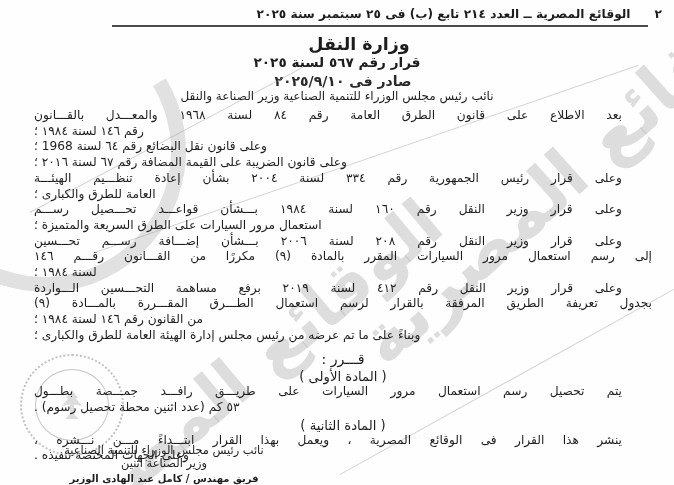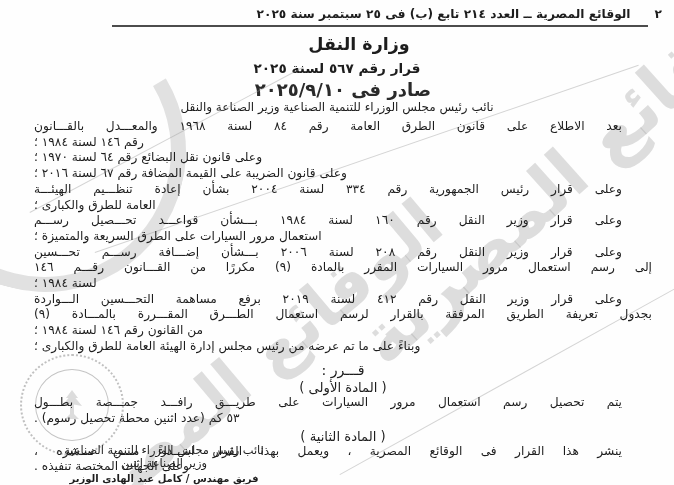--- a/index.html
+++ b/index.html
@@ -9,22 +9,22 @@
     font-family:"DejaVu Sans",sans-serif;color:#1d1d1d;
   }
   
   .hdr{display:flex;align-items:flex-start;padding:7px 12px 0 0;
        font-size:12.2px;font-weight:bold;line-height:15px;}
   .hdr .pno{margin-left:24px;}
   .rule{border-bottom:2px solid #4c4c4c;margin:3px 26px 7px 112px;height:0;}
   
   .c{text-align:center;}
   .ministry{font-size:17.5px;font-weight:bold;margin-top:1px;letter-spacing:.5px;padding-left:44px;}
-  .decree{font-size:13.6px;font-weight:bold;margin-top:6px;}
-  .issued{font-size:18px;font-weight:bold;margin-top:3px;color:#2a2a2a;padding-left:12px;}
+  .decree{font-size:13.6px;font-weight:bold;}
+  .issued{font-size:14px;font-weight:bold;margin-top:3px;color:#2a2a2a;padding-left:12px;}
   .issuer{font-size:12px;font-weight:normal;}
   
   .bodytxt{position:relative;z-index:2;margin-top:5px;padding:0 22px 0 34px;
            font-size:12.2px;line-height:15.7px;}
   .tline{text-align:left;}
   .tline.ind{padding-right:30px;}
   .tline.just{text-align:justify;text-align-last:justify;}
   .decided{font-size:14.2px;font-weight:normal;margin-top:8px;}
   .art-head{font-size:13.2px;font-weight:normal;margin-top:2px;line-height:15px;}
   
@@ -83,21 +83,21 @@
 
   <div class="c ministry">وزارة النقل</div>
   <div class="c decree">قرار رقم ٥٦٧ لسنة ٢٠٢٥</div>
   <div class="c issued">صادر فى ٢٠٢٥/٩/١٠</div>
   <div class="c issuer">نائب رئيس مجلس الوزراء للتنمية الصناعية وزير الصناعة والنقل</div>
 
   <div class="bodytxt">
     <div>
         <div class="tline ind just">بعد الاطلاع على قانون الطرق العامة رقم ٨٤ لسنة ١٩٦٨ والمعـــدل بالقـــانون</div>
         <div class="tline">رقم ١٤٦ لسنة ١٩٨٤ ؛</div>
-        <div class="tline ind">وعلى قانون نقل البضائع رقم ٦٤ لسنة ١٩٧٠ ؛</div>
+        <div class="tline ind">وعلى قانون نقل البضائع رقم ٦٤ لسنة 1968 ؛</div>
         <div class="tline ind">وعلى قانون الضريبة على القيمة المضافة رقم ٦٧ لسنة ٢٠١٦ ؛</div>
         <div class="tline ind just">وعلى قرار رئيس الجمهورية رقم ٣٣٤ لسنة ٢٠٠٤ بشأن إعادة تنظـــيم الهيئـــة</div>
         <div class="tline">العامة للطرق والكبارى ؛</div>
         <div class="tline ind just">وعلى قرار وزير النقل رقم ١٦٠ لسنة ١٩٨٤ بـــشأن قواعـــد تحـــصيل رســـم</div>
         <div class="tline">استعمال مرور السيارات على الطرق السريعة والمتميزة ؛</div>
         <div class="tline ind just">وعلى قرار وزير النقل رقم ٢٠٨ لسنة ٢٠٠٦ بـــشأن إضـــافة رســـم تحـــسين</div>
         <div class="tline just">إلى رسم استعمال مرور السيارات المقرر بالمادة (٩) مكررًا من القـــانون رقـــم ١٤٦</div>
         <div class="tline">لسنة ١٩٨٤ ؛</div>
         <div class="tline ind just">وعلى قرار وزير النقل رقم ٤١٢ لسنة ٢٠١٩ برفع مساهمة التحـــسين الـــواردة</div>
         <div class="tline just">بجدول تعريفة الطريق المرفقة بالقرار لرسم استعمال الطـــرق المقـــررة بالمـــادة (٩)</div>

